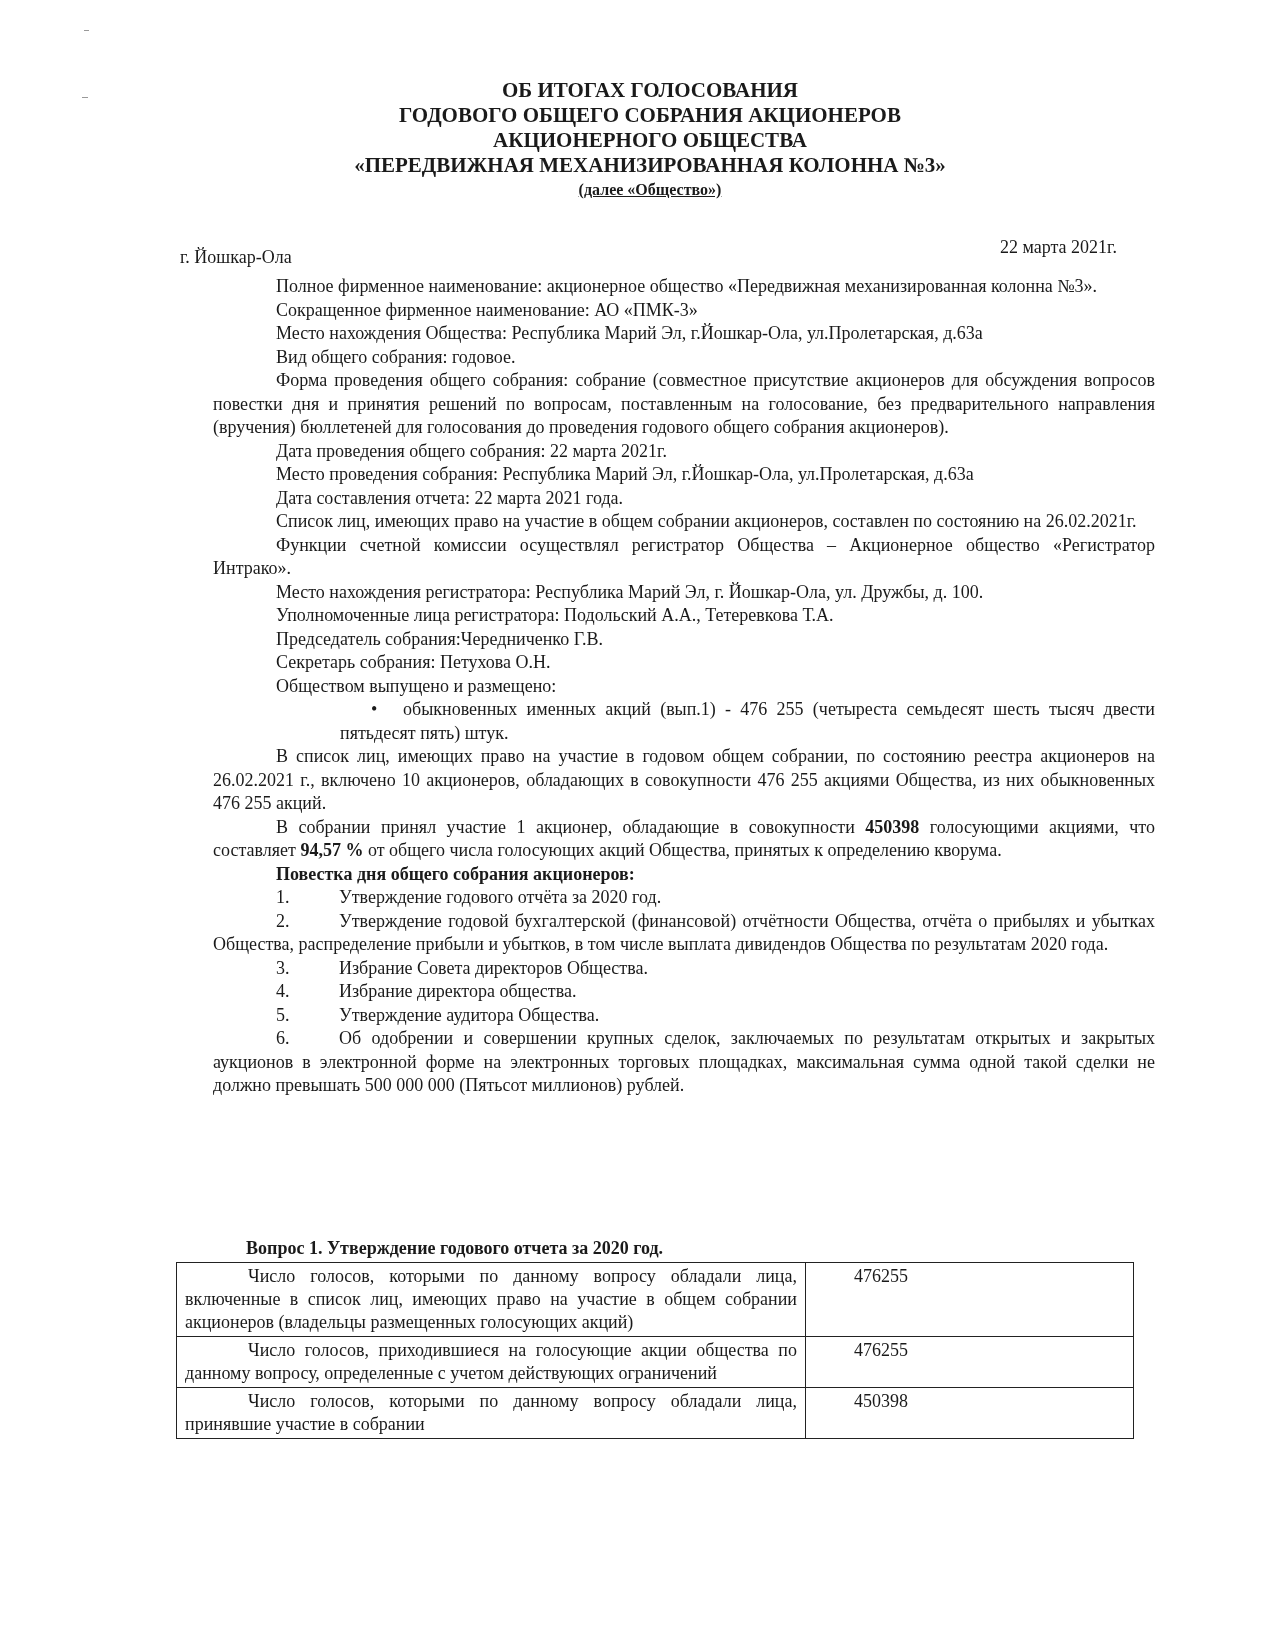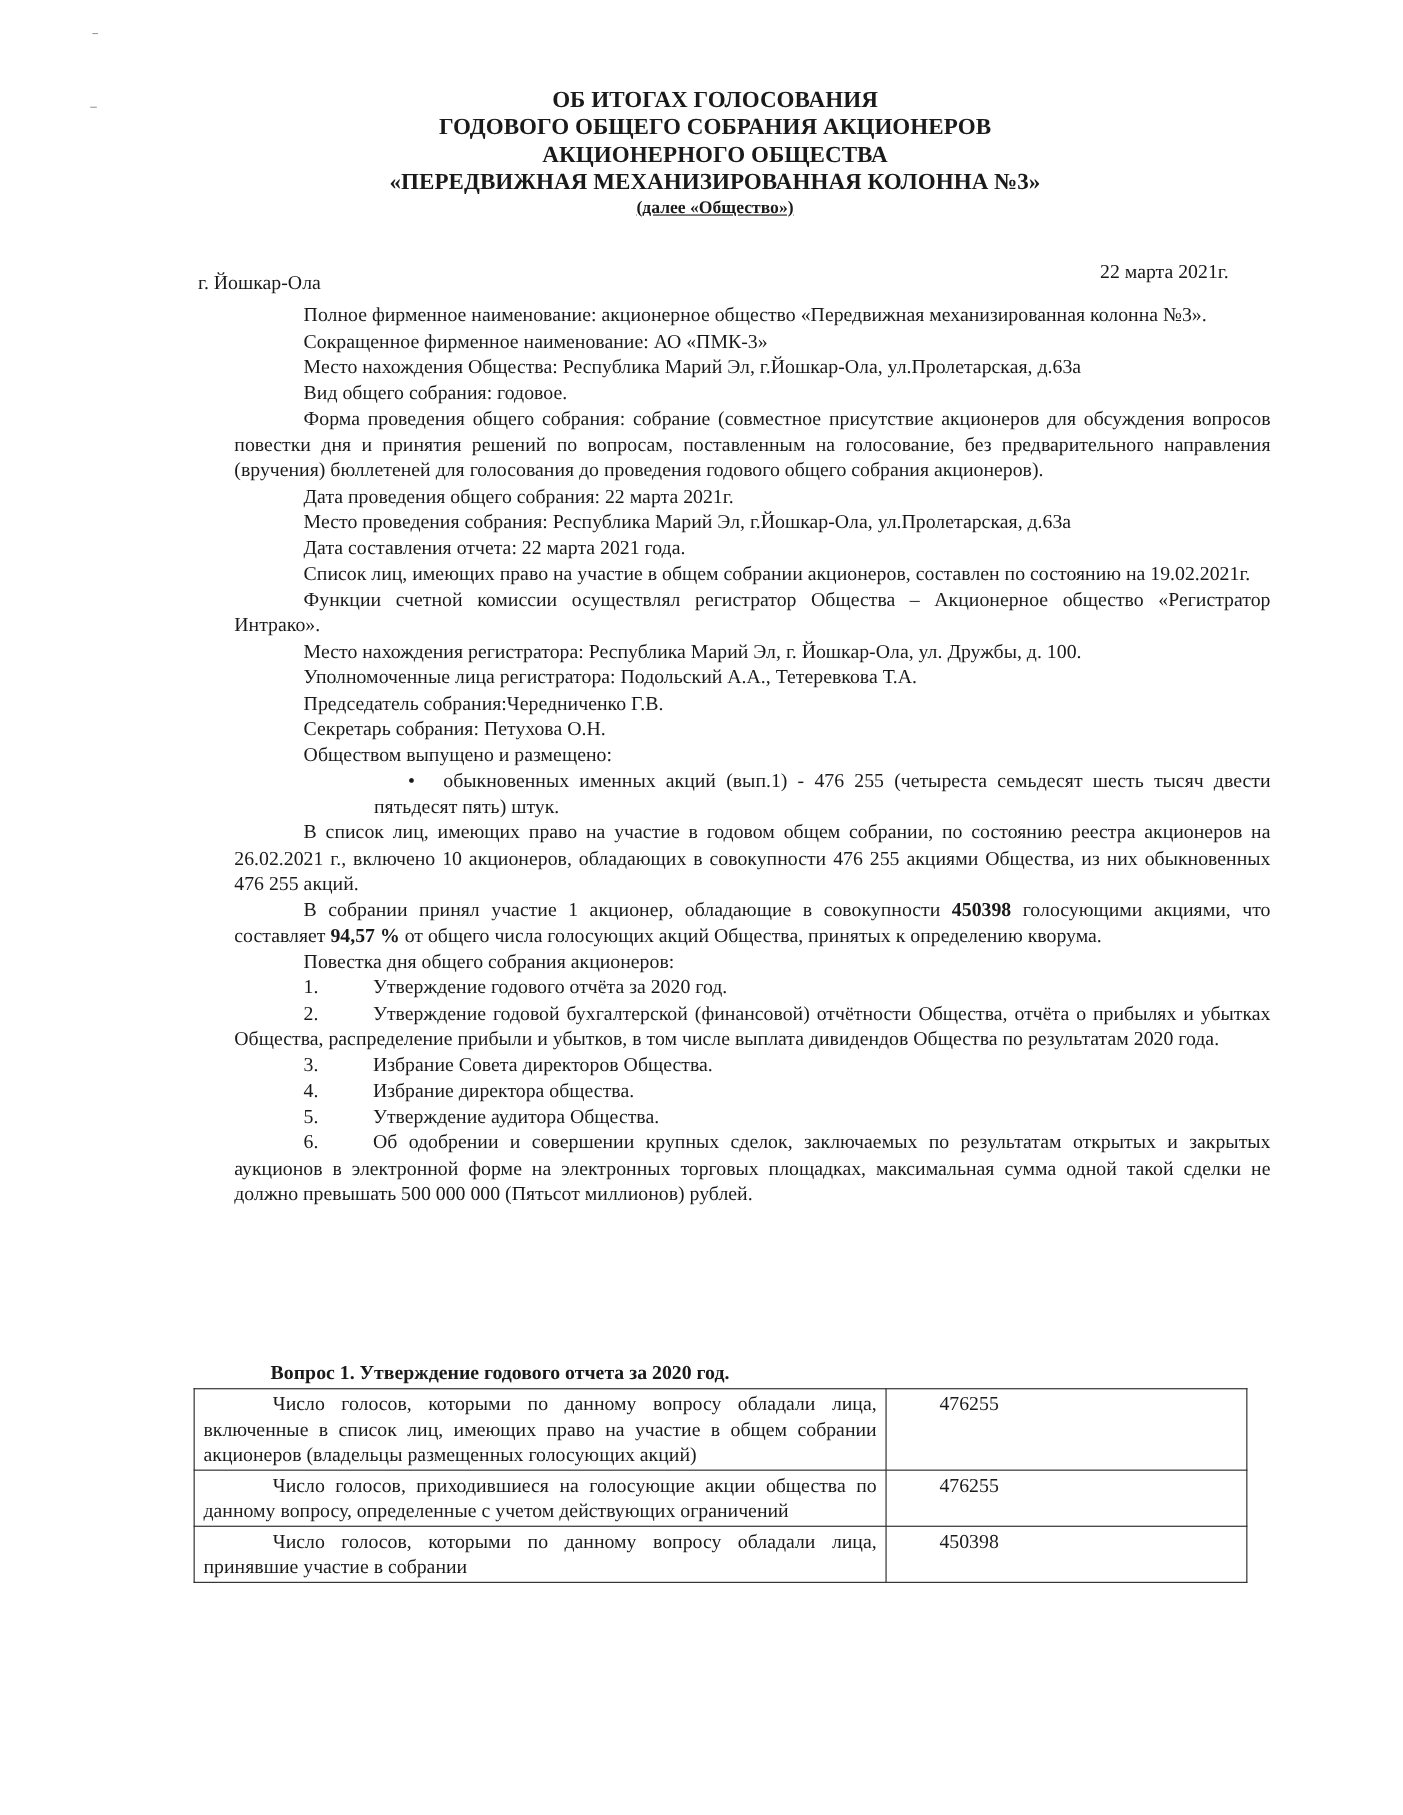--- a/index.html
+++ b/index.html
@@ -16,21 +16,21 @@
   .title-block .sub { font-size: 16px; line-height: 24px; text-decoration: underline; }
   .city { position: absolute; left: 180px; top: 247px; font-size: 18px; }
   .date { position: absolute; left: 1000px; top: 237px; font-size: 18px; }
   .body-text {
     position: absolute; left: 183px; top: 275px; width: 942px;
     font-size: 18px; line-height: 23.5px; text-align: justify; margin-left: 30px;
   }
   .body-text p { margin: 0; text-indent: 63px; }
   .bullet { margin: 0; padding-left: 127px; position: relative; text-indent: 0; }
   .bullet .dot { position: absolute; left: 95px; top: 0; }
-  .heading { font-weight: normal; }
+  .heading { font-weight: bold; }
   .agenda-item { margin: 0; text-indent: 63px; }
   .agenda-item .num { display: inline-block; width: 63px; text-indent: 0; }
   .q-title {
     position: absolute; left: 246px; top: 1238px; font-size: 18px; font-weight: bold;
   }
   table.votes {
     position: absolute; left: 176px; top: 1262px; width: 958px;
     border-collapse: collapse; font-size: 18px; line-height: 23px;
   }
   table.votes td {
@@ -61,21 +61,21 @@
 
   <div class="body-text">
     <p>Полное фирменное наименование: акционерное общество «Передвижная механизированная колонна №3».</p>
     <p>Сокращенное фирменное наименование: АО «ПМК-3»</p>
     <p>Место нахождения Общества: Республика Марий Эл, г.Йошкар-Ола, ул.Пролетарская, д.63а</p>
     <p>Вид общего собрания: годовое.</p>
     <p>Форма проведения общего собрания: собрание (совместное присутствие акционеров для обсуждения вопросов повестки дня и принятия решений по вопросам, поставленным на голосование, без предварительного направления (вручения) бюллетеней для голосования до проведения годового общего собрания акционеров).</p>
     <p>Дата проведения общего собрания: 22 марта 2021г.</p>
     <p>Место проведения собрания: Республика Марий Эл, г.Йошкар-Ола, ул.Пролетарская, д.63а</p>
     <p>Дата составления отчета: 22 марта 2021 года.</p>
-    <p>Список лиц, имеющих право на участие в общем собрании акционеров, составлен по состоянию на 19.02.2021г.</p>
+    <p>Список лиц, имеющих право на участие в общем собрании акционеров, составлен по состоянию на 26.02.2021г.</p>
     <p>Функции счетной комиссии осуществлял регистратор Общества – Акционерное общество «Регистратор Интрако».</p>
     <p>Место нахождения регистратора: Республика Марий Эл, г. Йошкар-Ола, ул. Дружбы, д. 100.</p>
     <p>Уполномоченные лица регистратора: Подольский А.А., Тетеревкова Т.А.</p>
     <p>Председатель собрания:Чередниченко Г.В.</p>
     <p>Секретарь собрания: Петухова О.Н.</p>
     <p>Обществом выпущено и размещено:</p>
     <p class="bullet">
       <span class="dot">•</span>
       <span>обыкновенных именных акций (вып.1) - 476 255 (четыреста семьдесят шесть тысяч двести пятьдесят пять) штук.</span>
     </p>

